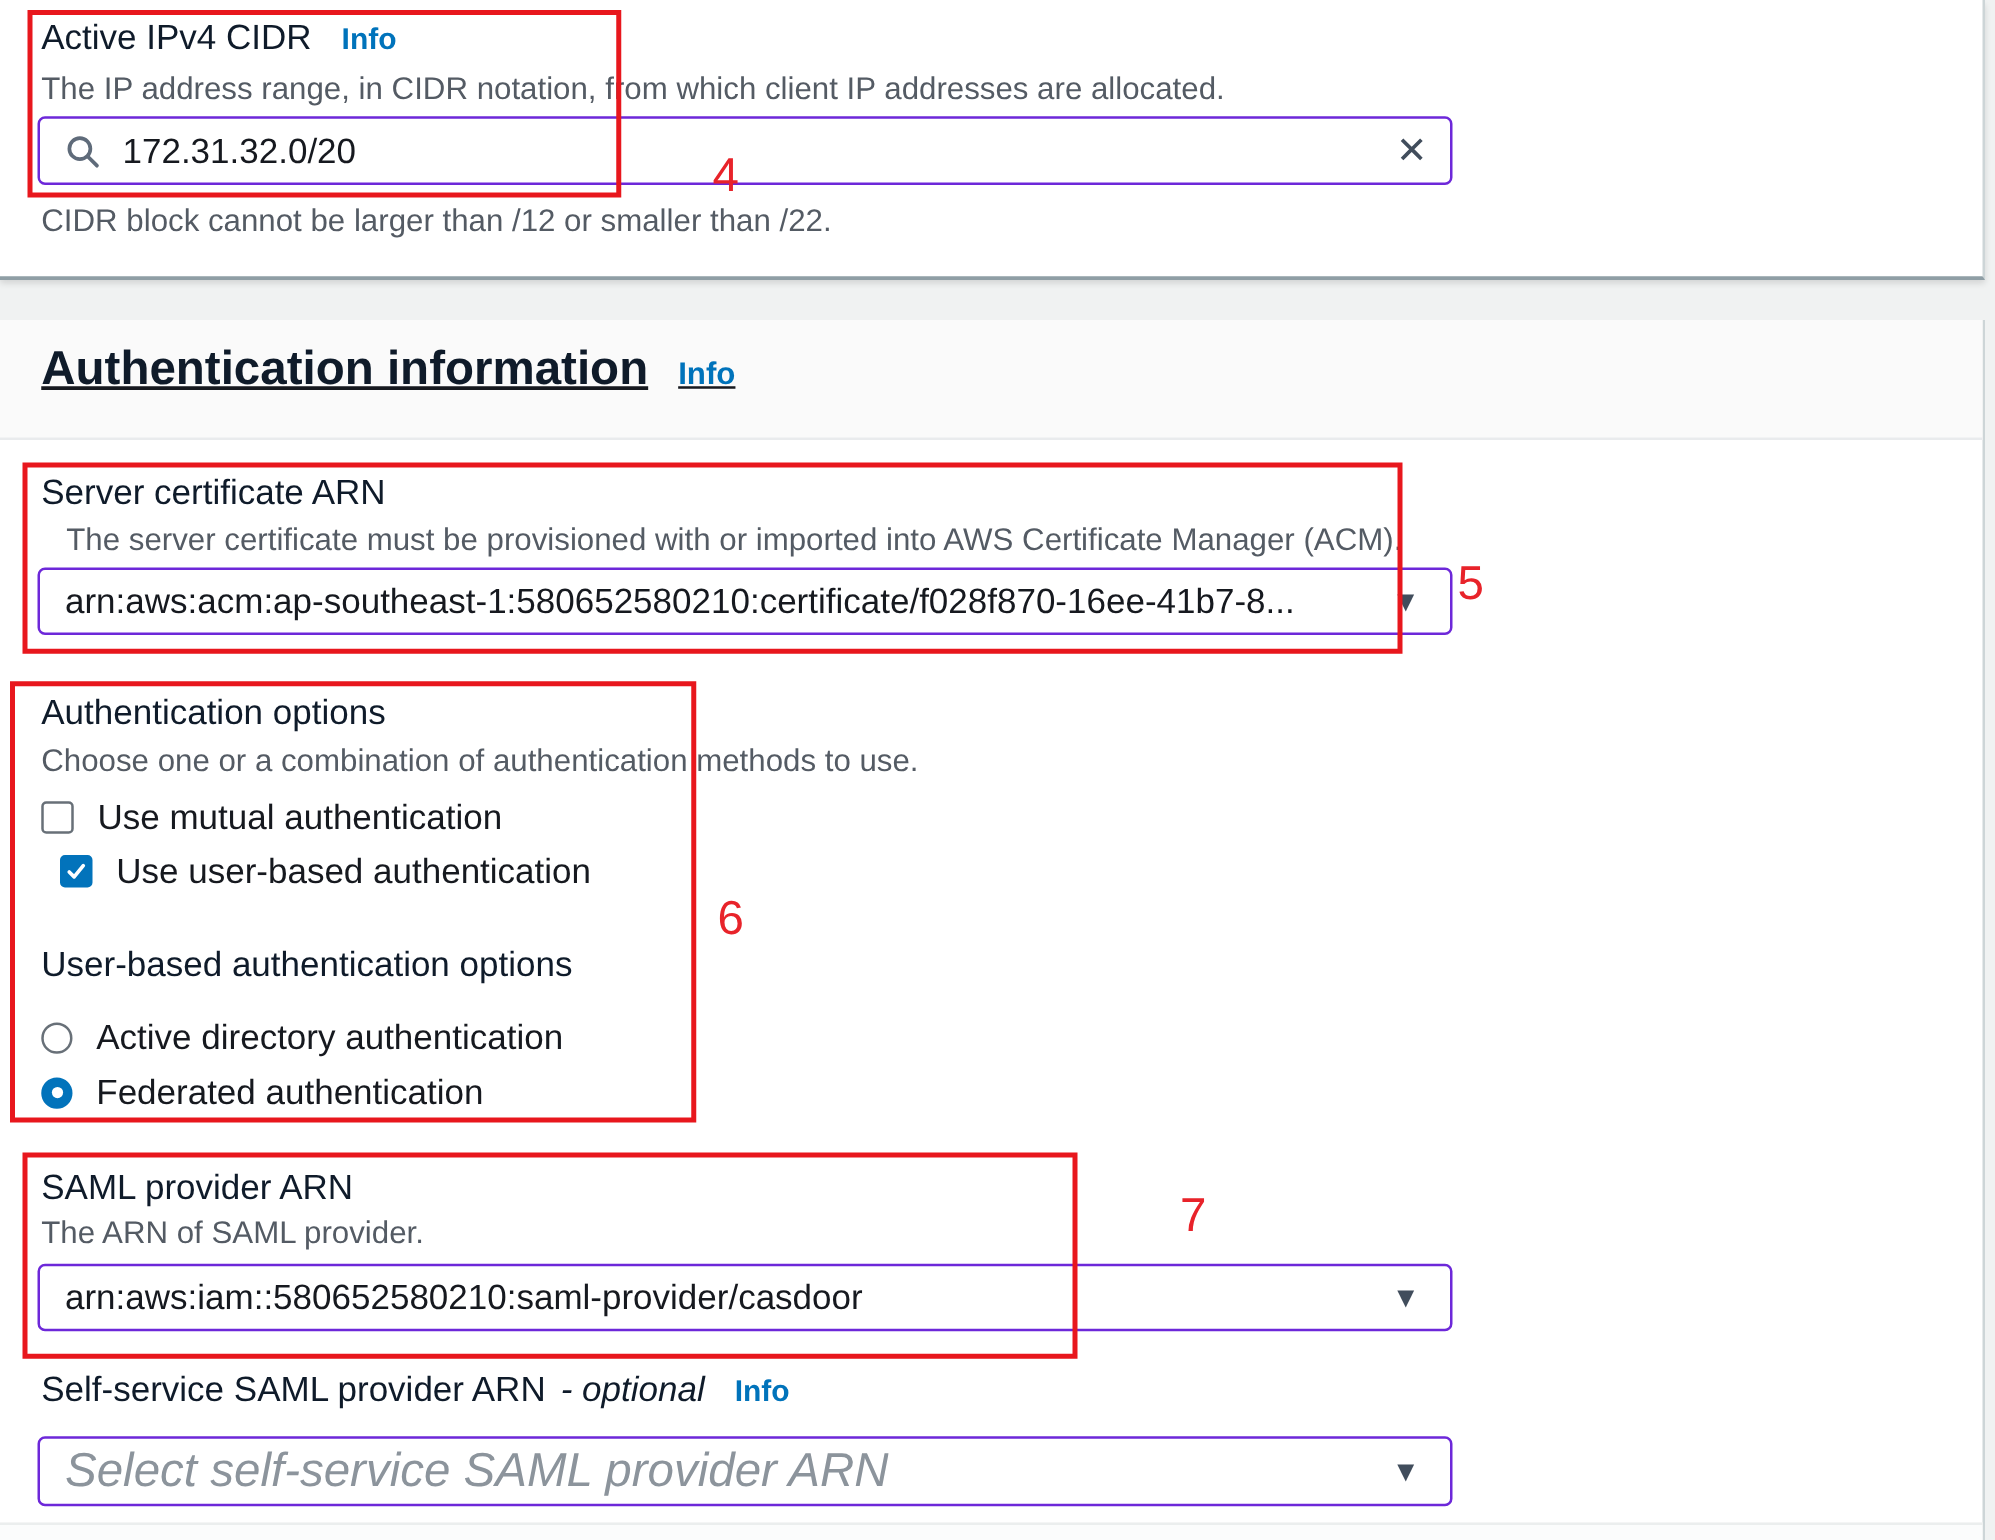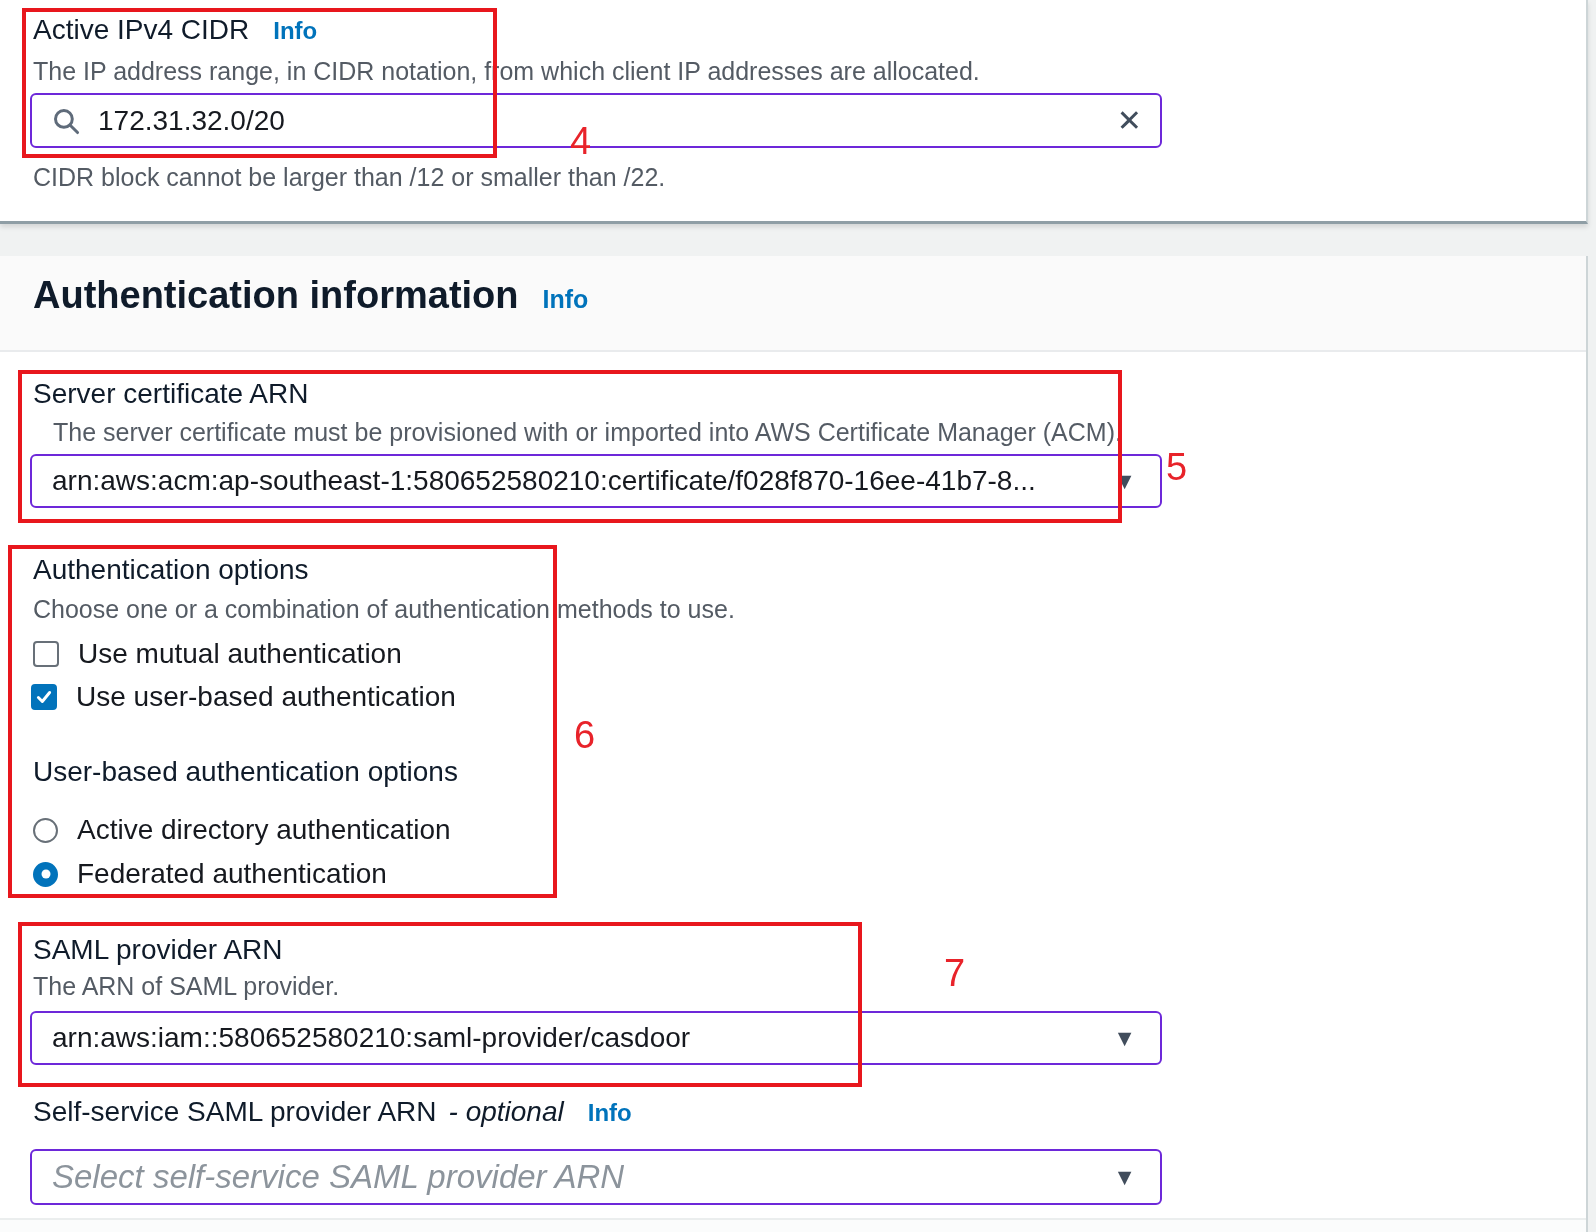--- a/index.html
+++ b/index.html
@@ -28,21 +28,21 @@
   .optional-text { font-style:italic; font-weight:400; }
   .label-row { position:absolute; display:flex; align-items:baseline; gap:24px; }
 
   
   .control {
     position:absolute; height:55px; width:1132px; background:#fff;
     border:2px solid #6d28d9; border-radius:6px;
     display:flex; align-items:center; cursor:pointer;
   }
   .control .value-text { font-size:28px; color:#16191f; white-space:nowrap; overflow:hidden; }
-  .control .placeholder-text { font-size:33px; color:#8c949c; font-style:italic; white-space:nowrap; overflow:hidden; }
+  .control .placeholder-text { font-size:38px; color:#8c949c; font-style:italic; white-space:nowrap; overflow:hidden; }
   .search-glyph { margin:0 18px 0 20px; flex:0 0 auto; display:block; }
   .clear-x { position:absolute; right:18px; top:50%; transform:translateY(-50%);
     font-size:30px; color:#414d5c; cursor:pointer; line-height:1; }
   .select-pad { padding-left:20px; padding-right:70px; }
   .dd-arrow { position:absolute; right:24px; top:50%; transform:translateY(-50%);
     font-size:23px; color:#414d5c; line-height:1; }
 
   
   .opt-row { position:absolute; display:flex; align-items:center; gap:19px; cursor:pointer; }
   .opt-row .opt-label { font-size:28px; color:#16191f; white-space:nowrap; }
@@ -68,30 +68,30 @@
   .rnum5 { left:1166px; top:448px; }
   .rnum6 { left:574px;  top:716px; }
   .rnum7 { left:944px;  top:954px; }
 
   
   .pos-client-label { left:33px; top:14px; }
   .pos-client-desc  { position:absolute; left:33px; top:57px; }
   .pos-client-input { left:30px; top:93px; }
   .pos-client-hint  { position:absolute; left:33px; top:163px; }
 
-  .pos-heading { left:33px; top:274px; }
+  .pos-heading { left:33px; top:274px;text-decoration:underline; }
 
   .pos-sc-label { left:33px; top:378px; }
   .pos-sc-desc  { position:absolute; left:33px; top:418px;margin-left:20px; }
   .pos-sc-select{ left:30px; top:454px; height:54px; }
 
   .pos-ao-label { left:33px; top:554px; }
   .pos-ao-desc  { position:absolute; left:33px; top:595px; }
   .pos-cb1 { left:33px; top:638px; }
-  .pos-cb2 { left:31px; top:681px; }
+  .pos-cb2 { left:48px; top:681px; }
   .pos-ub-label { left:33px; top:756px; }
   .pos-rd1 { left:33px; top:814px; }
   .pos-rd2 { left:33px; top:858px; }
 
   .pos-saml-label { left:33px; top:934px; }
   .pos-saml-desc  { position:absolute; left:33px; top:972px; }
   .pos-saml-select{ left:30px; top:1011px; height:54px; }
 
   .pos-ss-label { left:33px; top:1096px; }
   .pos-ss-select{ left:30px; top:1149px; height:56px; }

